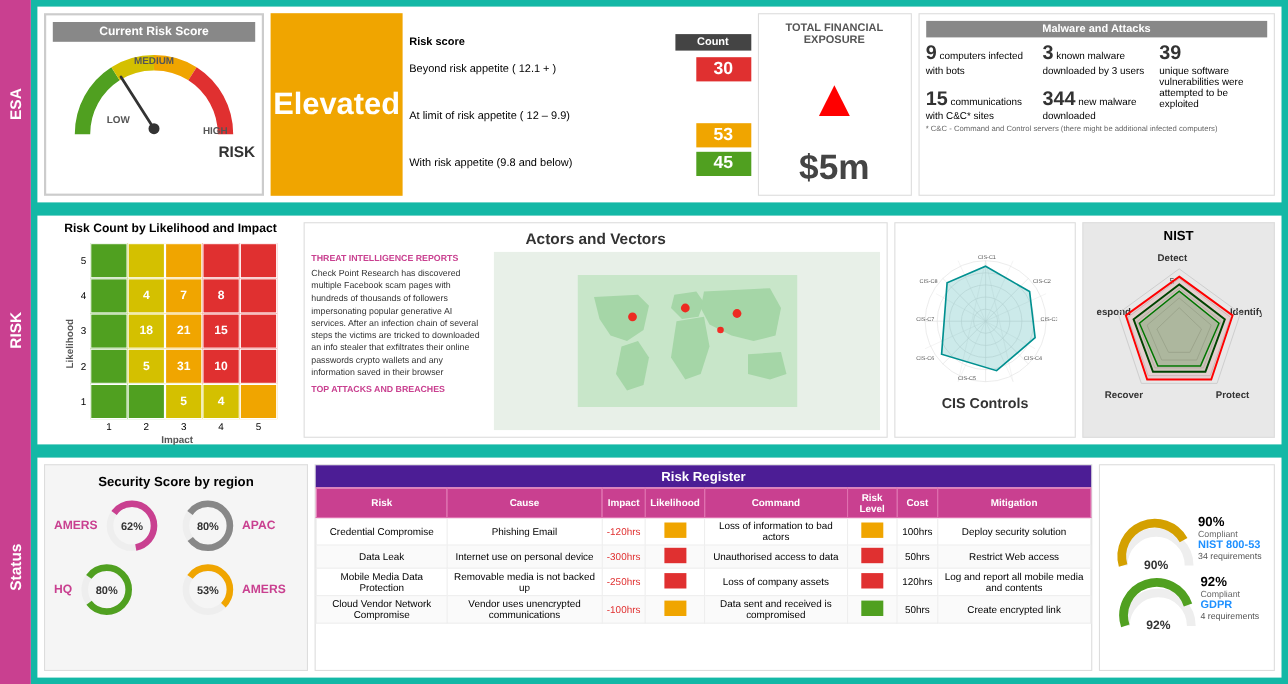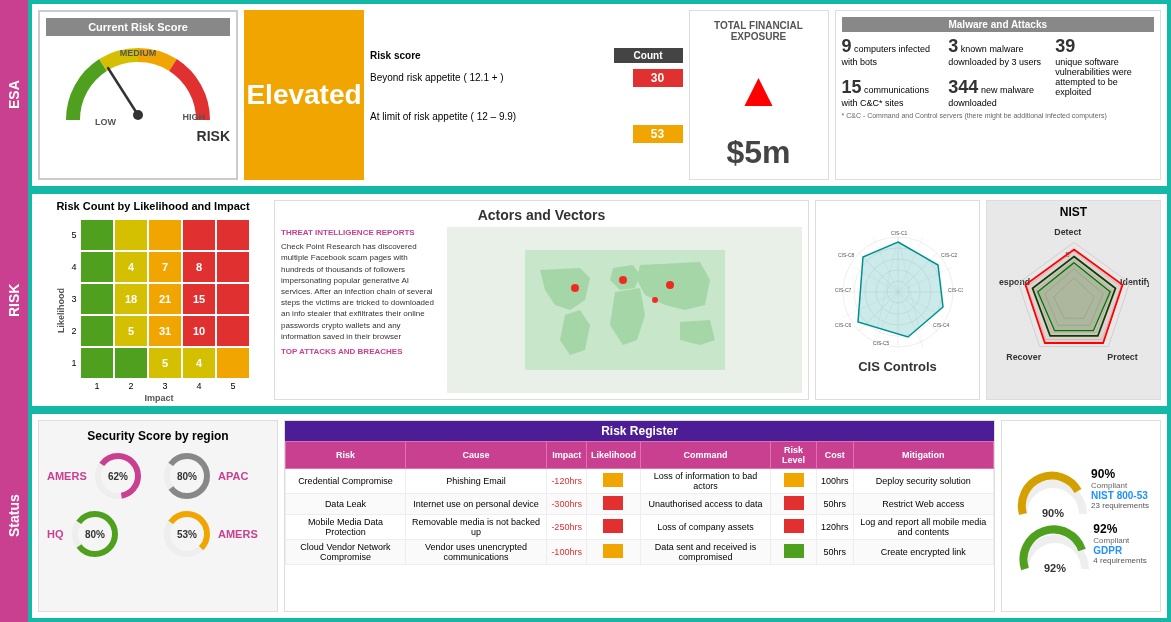--- a/index.html
+++ b/index.html
@@ -6,46 +6,46 @@
     body { font-family: Arial, sans-serif; background: #f0f0f0; width: 1171px; height: 622px; overflow: hidden; font-size: 11px; }
 
     .dashboard { display: flex; flex-direction: column; width: 1171px; height: 622px; }
 
     
     .section { display: flex; flex-direction: row; align-items: stretch; }
     .section-label { writing-mode: vertical-rl; text-orientation: mixed; transform: rotate(180deg); background: #c94090; color: white; font-weight: bold; font-size: 14px; display: flex; align-items: center; justify-content: center; padding: 4px 6px; min-width: 28px; }
     .section-label.esa { background: #c94090; }
     .section-label.risk { background: #c94090; }
     .section-label.status { background: #c94090; }
-    .section-content { flex: 1; background: white; display: flex; flex-direction: row; align-items: stretch; padding: 6px; gap: 6px; border: 4px solid #14b8a6; }
+    .section-content { flex: 1; background: white; display: flex; flex-direction: row; align-items: stretch; padding: 6px; gap: 6px; border: 6px solid #14b8a6; }
 
     
     .esa-section { height: 190px; }
     .esa-content { flex: 1; }
 
     
     .risk-score-box { background: white; border: 2px solid #ccc; padding: 6px; width: 200px; min-width: 200px; display: flex; flex-direction: column; align-items: center; }
     .risk-score-title { background: #888; color: white; font-weight: bold; font-size: 11px; text-align: center; padding: 3px 8px; width: 100%; margin-bottom: 4px; }
     .gauge-container { position: relative; width: 150px; height: 90px; overflow: hidden; }
-    .gauge-label-low { position: absolute; left: 8px; bottom: 3px; font-size: 9px; font-weight: bold; color: #555; padding-left: 24px; }
+    .gauge-label-low { position: absolute; left: 8px; bottom: 18px; font-size: 9px; font-weight: bold; color: #555; padding-left: 24px; }
     .gauge-label-high { position: absolute; right: 8px; bottom: 8px; font-size: 9px; font-weight: bold; color: #555; }
     .gauge-label-medium { position: absolute; top: 8px; left: 50%; transform: translateX(-50%); font-size: 9px; font-weight: bold; color: #555; }
     .gauge-label-risk { position: absolute; bottom: 2px; left: 50%; transform: translateX(-50%); font-size: 12px; font-weight: bold; color: #333; }
 
     
     .elevated-box { background: #f0a500; display: flex; align-items: center; justify-content: center; font-size: 28px; font-weight: bold; color: white; width: 120px; min-width: 120px; padding: 8px; }
 
     
     .risk-table-box { flex: 1; display: flex; flex-direction: column; justify-content: center; gap: 4px; }
     .risk-table-header { display: flex; flex-direction: row; justify-content: space-between; align-items: center; margin-bottom: 2px; }
     .risk-table-header-label { font-size: 10px; font-weight: bold; }
     .risk-table-header-count { background: #444; color: white; font-size: 10px; font-weight: bold; padding: 2px 20px; }
     .risk-row { display: flex; flex-direction: row; align-items: center; justify-content: space-between; }
     .risk-row-label { font-size: 10px; flex: 1; }
-    .risk-row-value { font-size: 12px; font-weight: bold; color: white; padding: 2px 14px; min-width: 50px; text-align: center; }
+    .risk-row-value { font-size: 16px; font-weight: bold; color: white; padding: 2px 14px; min-width: 50px; text-align: center; }
     .red-val { background: #e03030; }
     .orange-val { background: #f0a500; margin-top: 34px; }
     .green-val { background: #50a020; }
 
     
     .financial-box { background: white; border: 1px solid #ddd; display: flex; flex-direction: column; align-items: center; justify-content: center; width: 140px; min-width: 140px; padding: 6px; gap: 20px; }
     .financial-title { font-size: 10px; font-weight: bold; text-align: center; color: #555; margin-bottom: 4px; }
     .financial-arrow { color: red; font-size: 48px; line-height: 1; }
     .financial-amount { font-size: 32px; font-weight: bold; color: #444; }
 
@@ -166,20 +166,24 @@
           <span class="risk-table-header-label">Risk score</span>
           <span class="risk-table-header-count">Count</span>
         </div>
         <div class="risk-row">
           <span class="risk-row-label">Beyond risk appetite ( 12.1 + )</span>
           <span class="risk-row-value red-val">30</span>
         </div>
         <div class="risk-row">
           <span class="risk-row-label">At limit of risk appetite ( 12 – 9.9)</span>
           <span class="risk-row-value orange-val">53</span>
+        </div>
+        <div class="risk-row">
+          <span class="risk-row-label">With risk appetite (9.8 and below)</span>
+          <span class="risk-row-value green-val">45</span>
         </div>
       </div>
 
       <div class="financial-box">
         <div class="financial-title">TOTAL FINANCIAL EXPOSURE</div>
         <div class="financial-arrow">▲</div>
         <div class="financial-amount">$5m</div>
       </div>
 
       <div class="malware-box">
@@ -509,21 +513,21 @@
             <svg width="80" height="50" viewBox="0 0 80 50">
               <path d="M 10 45 A 30 30 0 0 1 70 45" fill="none" stroke="#eee" stroke-width="8"></path>
               <path d="M 10 45 A 30 30 0 0 1 65 22" fill="none" stroke="#d4a000" stroke-width="8"></path>
               <text x="40" y="48" font-size="11" font-weight="bold" fill="#333" text-anchor="middle">90%</text>
             </svg>
           </div>
           <div class="compliance-text">
             <span class="compliance-percent">90%</span>
             <span class="compliance-sub">Compliant</span>
             <span class="compliance-name">NIST 800-53</span>
-            <span class="compliance-req">23 requirements</span>
+            <span class="compliance-req">34 requirements</span>
           </div>
         </div>
 
         <div class="compliance-item">
           <div class="compliance-gauge">
             <svg width="80" height="50" viewBox="0 0 80 50">
               <path d="M 10 45 A 30 30 0 0 1 70 45" fill="none" stroke="#eee" stroke-width="8"></path>
               <path d="M 10 45 A 30 30 0 0 1 67 26" fill="none" stroke="#50a020" stroke-width="8"></path>
               <text x="40" y="48" font-size="11" font-weight="bold" fill="#333" text-anchor="middle">92%</text>
             </svg>

